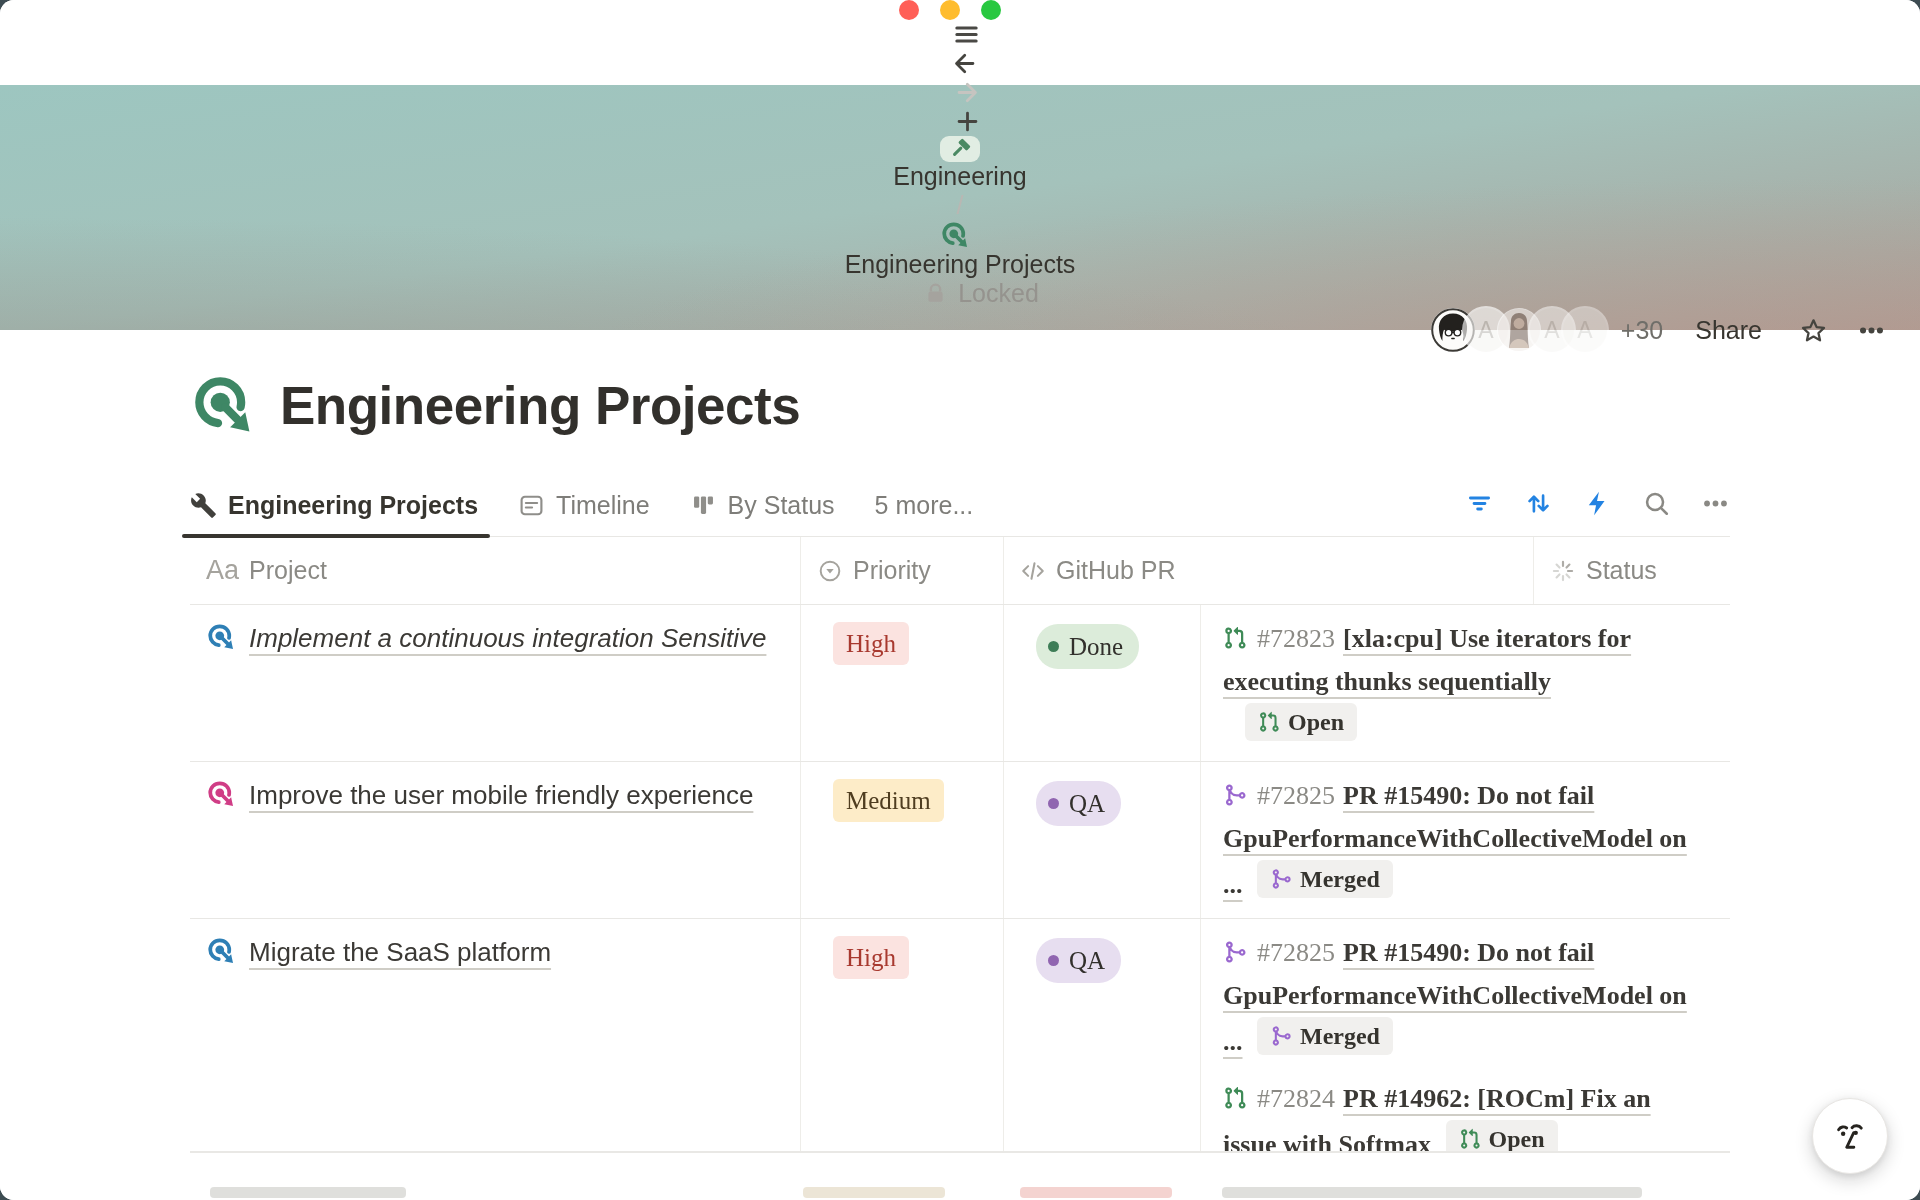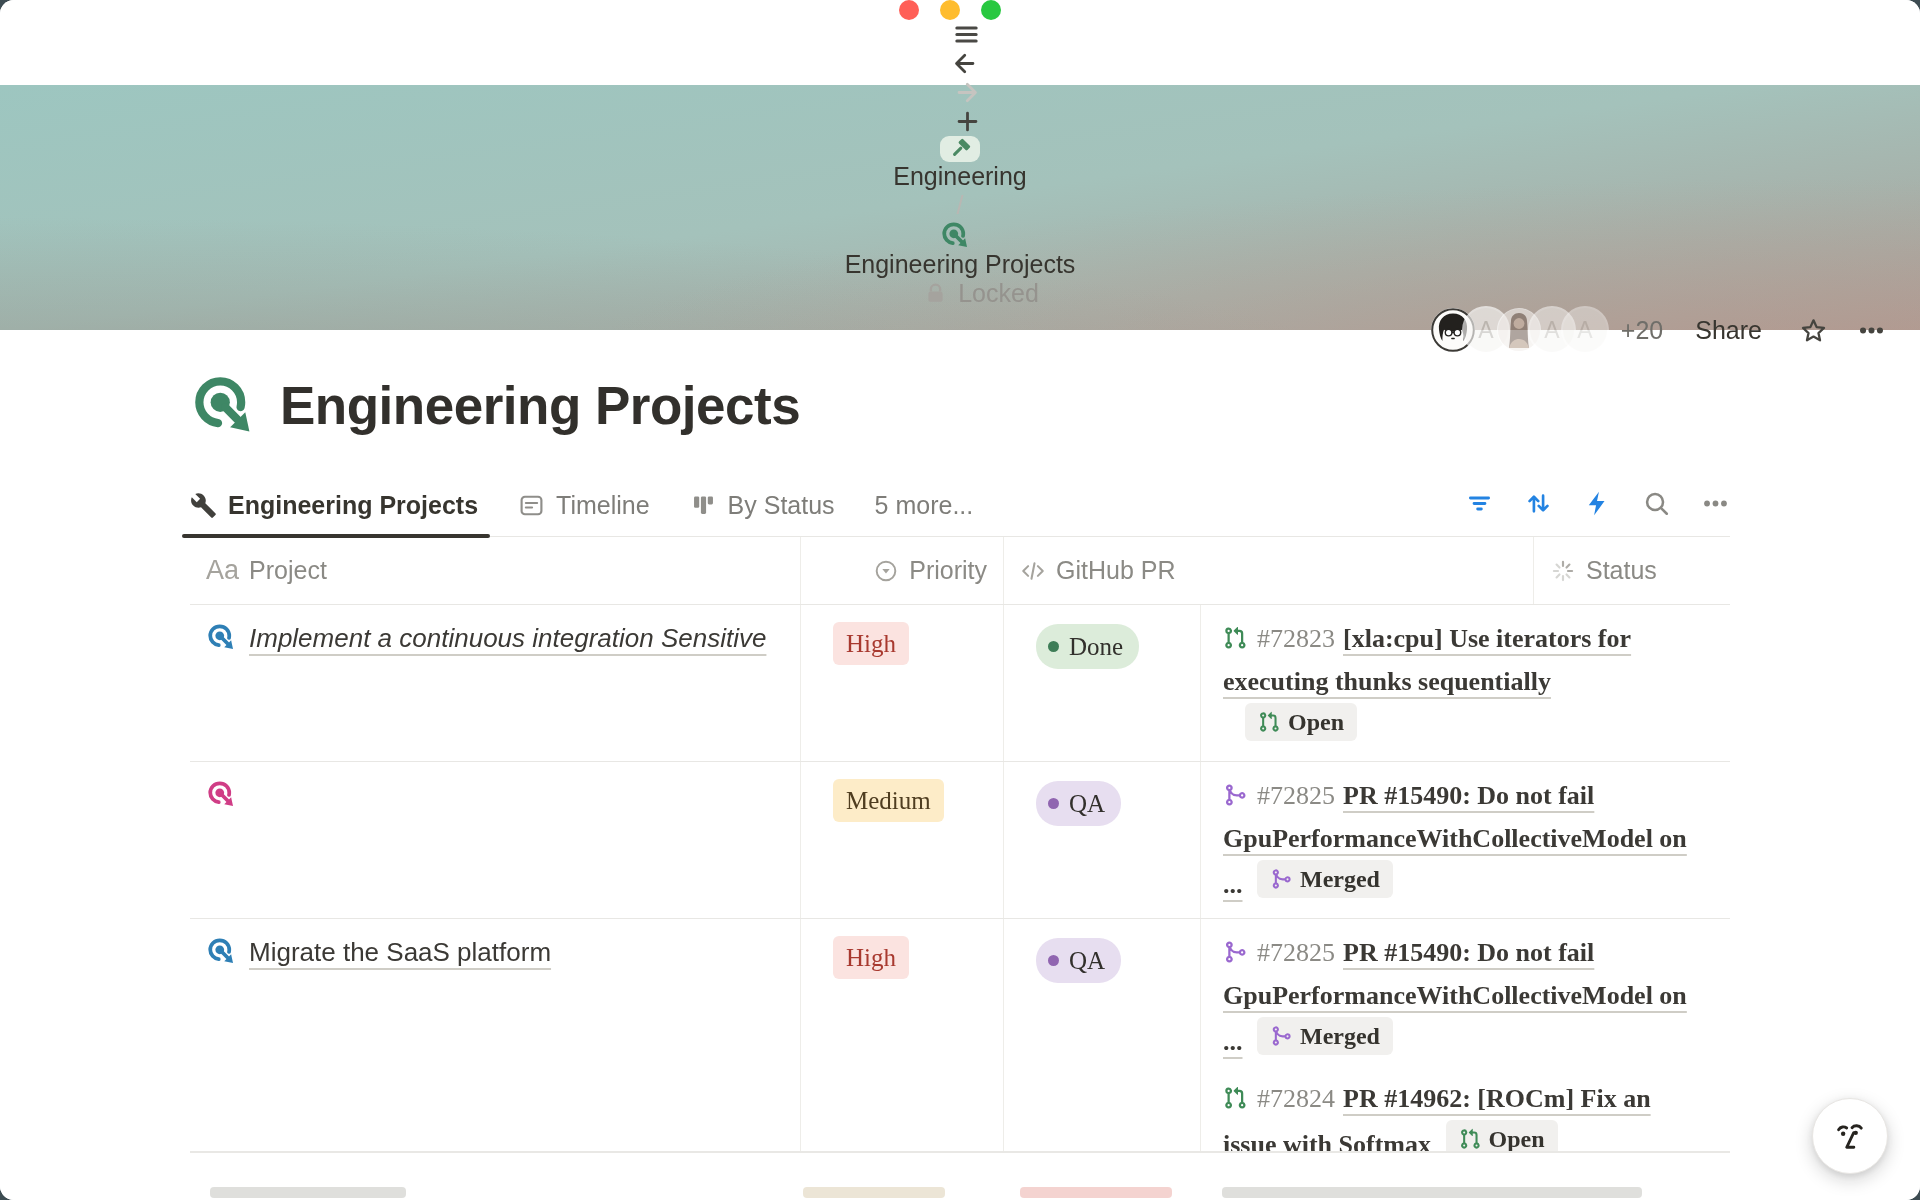--- a/index.html
+++ b/index.html
@@ -162,21 +162,21 @@
             <svg viewBox="0 0 44 44">
               <circle cx="22" cy="22" r="21" fill="#f3efec"></circle>
               <path d="M14 13c0-5 3.5-8 8-8s8 3 8 8c1 10 .5 17 2 27H12c1.5-10 1-17 2-27z" fill="#7b6a60"></path>
               <circle cx="22" cy="15.5" r="5.4" fill="#cbb4a4"></circle>
               <path d="M12 40c2-7 6-9 10-9s8 2 10 9z" fill="#b9a291"></path>
             </svg>
           </div>
           <div class="av letter" style="opacity: 0.5;">A</div>
           <div class="av letter" style="opacity: 0.4;">A</div>
         </div>
-      <span class="overflow">+20</span>
+      <span class="overflow">+30</span>
       <span class="share">Share</span>
       <div class="icon-btn tb-star">
         <svg viewBox="0 0 24 24" fill="none" stroke="#45443f" stroke-width="1.9" stroke-linejoin="round">
             <path d="M12 3.6l2.6 5.6 6.1.7-4.6 4.2 1.3 6-5.4-3.1-5.4 3.1 1.3-6-4.6-4.2 6.1-.7z"></path>
           </svg>
       </div>
       <div class="icon-btn tb-more">
         <svg viewBox="0 0 24 24" fill="#45443f">
             <circle cx="5" cy="12" r="2.5"></circle>
             <circle cx="12" cy="12" r="2.5"></circle>
@@ -262,21 +262,21 @@
               </svg>
             </span></div>
         </div>
       </div>
 
     <div class="thead" id="thead">
         <div class="th" style="width: 610px;">
           <span class="aa">Aa</span>
           <span>Project</span>
         </div>
-        <div class="th" style="width: 203px; justify-content: flex-end;">
+        <div class="th" style="width: 203px;">
           <span style="color: rgb(165, 163, 157); display: inline-flex; width: 26px; height: 26px;">
             <svg viewBox="0 0 24 24" fill="none" style="width: 26px; height: 26px;">
               <circle cx="12" cy="12" r="8.6" stroke="currentColor" stroke-width="1.8"></circle>
               <path d="M8.6 10.2h6.8L12 14.4z" fill="currentColor"></path>
             </svg>
           </span>
           <span>Priority</span>
         </div>
         <div class="th" style="width: 530px;">
           <span style="color: rgb(165, 163, 157); display: inline-flex; width: 26px; height: 26px;">
@@ -331,21 +331,21 @@
           </div>
         </div>
         <div class="trow">
           <div class="td td-project" style="width: 610px;"><span class="proj-icon" style="color: rgb(208, 61, 134); display: inline-flex; width: 30px; height: 30px;">
               <svg viewBox="0 0 24 24" fill="none" style="width: 30px; height: 30px;">
                 <circle cx="11" cy="11" r="7.6" stroke="currentColor" stroke-width="3" stroke-linecap="round" stroke-dasharray="36.8 10.9" stroke-dashoffset="35"></circle>
                 <circle cx="11" cy="11" r="3.5" fill="currentColor"></circle>
                 <path d="M12.8 12.8L17.2 17.2" stroke="currentColor" stroke-width="3" stroke-linecap="round"></path>
                 <path d="M21.6 21.6L14.6 20.1L20.1 14.6Z" fill="currentColor"></path>
               </svg>
-            </span></div>
+            </span><span class="link-u">Improve the user mobile friendly experience</span></div>
           <div class="td td-priority" style="width: 203px;"><span class="badge" style="background: rgb(253, 236, 200); color: rgb(79, 61, 32);">Medium</span></div>
           <div class="td td-status" style="width: 197px;"><span class="pill" style="background: rgb(231, 222, 240);">
               <span class="dotc" style="background: rgb(144, 101, 176);"></span>
               <span>QA</span>
             </span></div>
           <div class="td td-pr" style="width: 530px;">
             <div class="pr-item"><span class="pr-icon" style="color: rgb(154, 104, 207); display: inline-flex; width: 24px; height: 24px;">
                 <svg viewBox="0 0 16 16" fill="currentColor" style="width: 24px; height: 24px;">
                   <path d="M5.45 5.154A4.25 4.25 0 0 0 9.25 7.5h1.378a2.251 2.251 0 1 1 0 1.5H9.25A5.734 5.734 0 0 1 5 7.123v3.505a2.251 2.251 0 1 1-1.5 0V5.372a2.25 2.25 0 1 1 1.95-.218ZM4.25 13.5a.75.75 0 1 0 0-1.5.75.75 0 0 0 0 1.5Zm8.5-4.5a.75.75 0 1 0 0-1.5.75.75 0 0 0 0 1.5ZM5 3.25a.75.75 0 1 0 0 .005V3.25Z"></path>
                 </svg>

